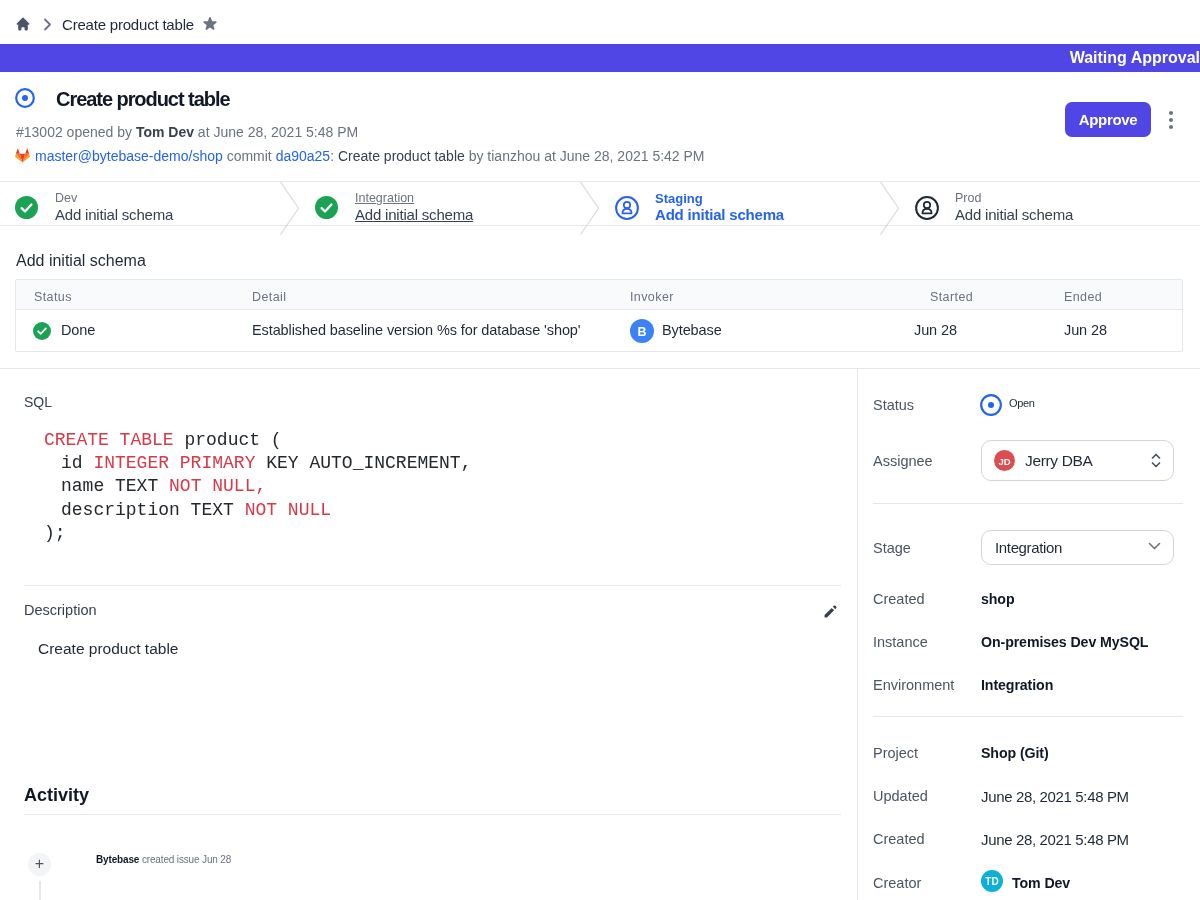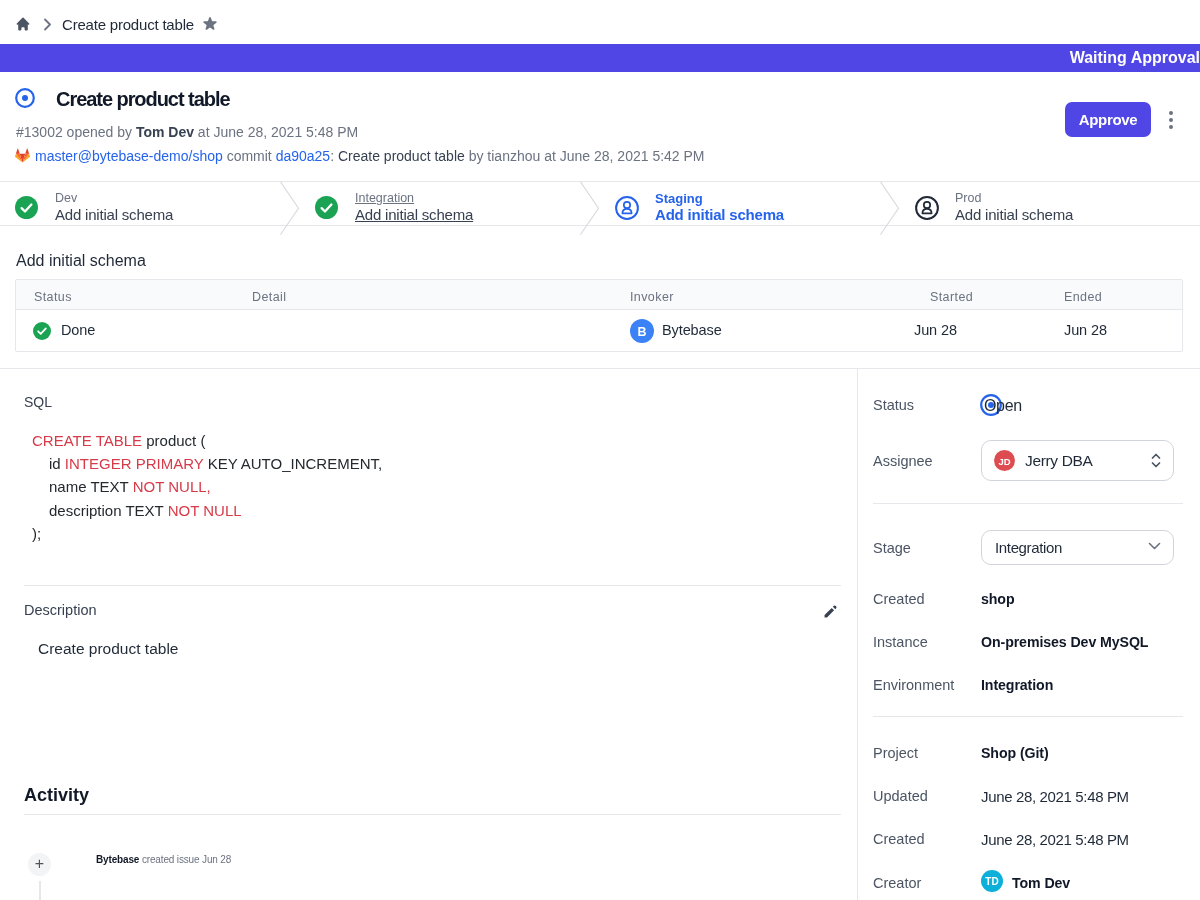--- a/index.html
+++ b/index.html
@@ -47,21 +47,21 @@
 .ttable .th { position:absolute; top:10px; font-size:12.5px; color:#6b7280; letter-spacing:0.4px; }
 .ttable .row { position:absolute; top:30px; left:0; right:0; height:42px; }
 .cell { position:absolute; top:12px; font-size:14.5px; letter-spacing:-0.1px; color:#1f2937; }
 
 
 .split { position:absolute; top:368px; left:0; width:1200px; height:532px; border-top:1px solid #e5e7eb; }
 .sidebar { position:absolute; top:368px; left:857px; width:343px; height:532px; border-left:1px solid #e5e7eb; }
 
 
 .sqllabel { position:absolute; left:24px; top:394px; font-size:14px; font-weight:500; color:#374151; }
-.code { position:absolute; left:32px; top:429px; font-size:15px; line-height:23.2px; color:#24292e; white-space:pre; }
+.code { position:absolute; left:44px; top:429px; font-size:18px; line-height:23.2px; color:#24292e; white-space:pre;font-family:Liberation Mono, monospace; }
 .code .k { color:#d73a49; }
 .hr1 { position:absolute; left:24px; top:585px; width:817px; height:1px; background:#e5e7eb; }
 .desclabel { position:absolute; left:24px; top:602px; font-size:14.5px; font-weight:500; color:#374151; }
 .pencil { position:absolute; left:822px; top:602.5px; }
 .desctext { position:absolute; left:38px; top:640px; font-size:15.5px; color:#1f2937; }
 .activity { position:absolute; left:24px; top:785px; font-size:18px; font-weight:600; color:#111827; }
 .hr2 { position:absolute; left:24px; top:814px; width:817px; height:1px; background:#e5e7eb; }
 .plusc { position:absolute; left:28px; top:853px; width:23px; height:23px; border-radius:50%; background:#f3f4f6; color:#52525b; font-size:16px; text-align:center; line-height:22px; }
 .acttext { position:absolute; left:63px; top:854px; font-size:10px; letter-spacing:-0.15px; color:#6b7280;margin-left:33px; }
 .acttext b { color:#111827; font-weight:600; }
@@ -168,20 +168,21 @@
     <span class="th" style="left:614px;">Invoker</span>
     <span class="th" style="left:898px;margin-left:16px;">Started</span>
     <span class="th" style="left:1048px;">Ended</span>
   </div>
   <div class="row">
     <svg class="abs" style="left:17px;top:12px;" width="18" height="18" viewBox="0 0 28 28">
         <circle cx="14" cy="14" r="14" fill="#1aa353"></circle>
         <path d="M8 14.5l4 4 8-8.5" fill="none" stroke="#fff" stroke-width="2.8" stroke-linecap="round" stroke-linejoin="round"></path>
       </svg>
     <span class="cell" style="left:45px;">Done</span>
+    <span class="cell" style="left:236px;">Established baseline version %s for database 'shop'</span>
     <svg class="abs" style="left:614px;top:9px;" width="24" height="24">
         <circle cx="12" cy="12" r="12" fill="#3b82f6"></circle>
         <text x="12" y="16.5" font-size="12.5" font-weight="bold" fill="#fff" text-anchor="middle">B</text>
       </svg>
     <span class="cell" style="left:646px;">Bytebase</span>
     <span class="cell" style="left:898px;">Jun 28</span>
     <span class="cell" style="left:1048px;">Jun 28</span>
   </div>
 </div>
 
@@ -204,21 +205,21 @@
 <div class="hr2"></div>
 <div class="plusc">+</div>
 <div class="acttext"><b>Bytebase</b> created issue Jun 28</div>
 <div class="vline"></div>
 
 <div class="slabel" style="top:397px;">Status</div>
 <svg class="abs" style="left:980px;top:394px;" width="22" height="22" viewBox="0 0 22 22">
     <circle cx="11" cy="11" r="9.8" fill="none" stroke="#2563eb" stroke-width="2.2"></circle>
     <circle cx="11" cy="11" r="3" fill="#2563eb"></circle>
   </svg>
-<div class="sval n" style="left:984px;top:397px;font-size:16px;">Open</div>
+<div class="sval n" style="left:1009px;top:397px;font-size:11px;">Open</div>
 
 <div class="slabel" style="top:453px;">Assignee</div>
 <div class="selbox" style="top:440px;height:41px;"></div>
 <svg class="abs" style="left:994px;top:450px;" width="21" height="21">
     <circle cx="10.5" cy="10.5" r="10.5" fill="#dc4c50"></circle>
     <text x="10.5" y="14.5" font-size="9.5" font-weight="bold" fill="#fff" text-anchor="middle">JD</text>
   </svg>
 <div class="sval n" style="left:1025px;top:452px;font-size:15.5px;">Jerry DBA</div>
 <svg class="abs" style="left:1149px;top:451px;" width="14" height="19" viewBox="0 0 14 19" fill="none" stroke="#4b5563" stroke-width="1.7" stroke-linecap="round" stroke-linejoin="round">
     <path d="M3.5 7L7 3.5 10.5 7M3.5 12L7 15.5 10.5 12"></path>

